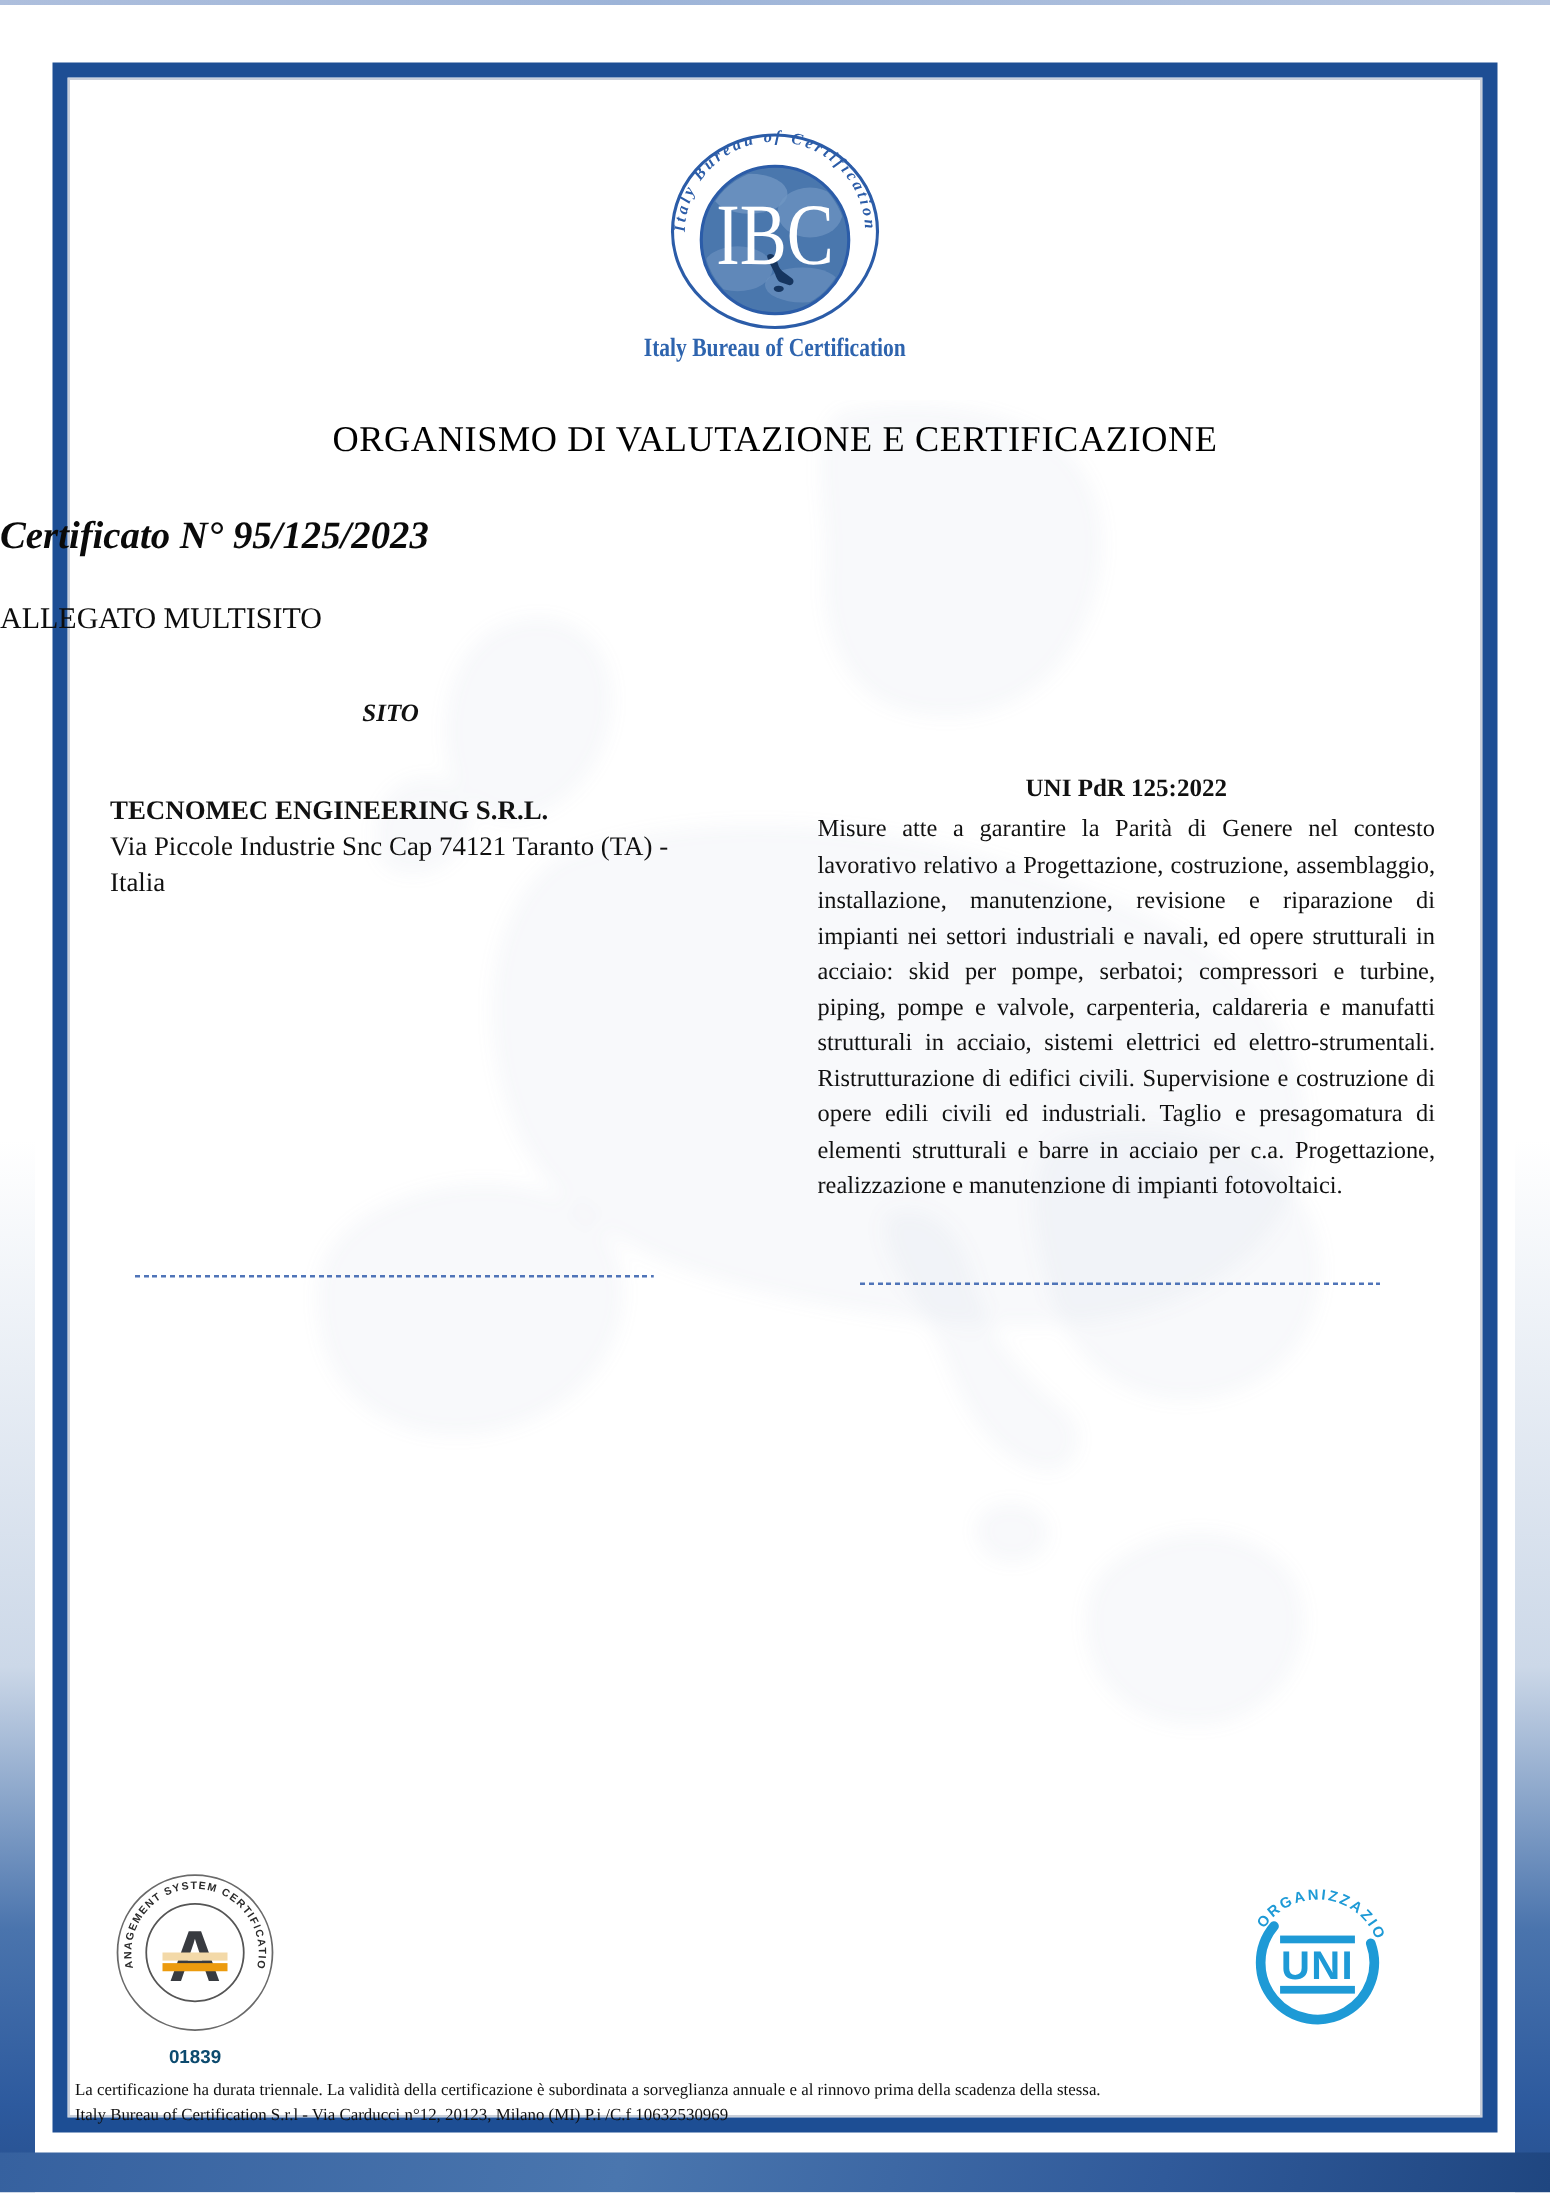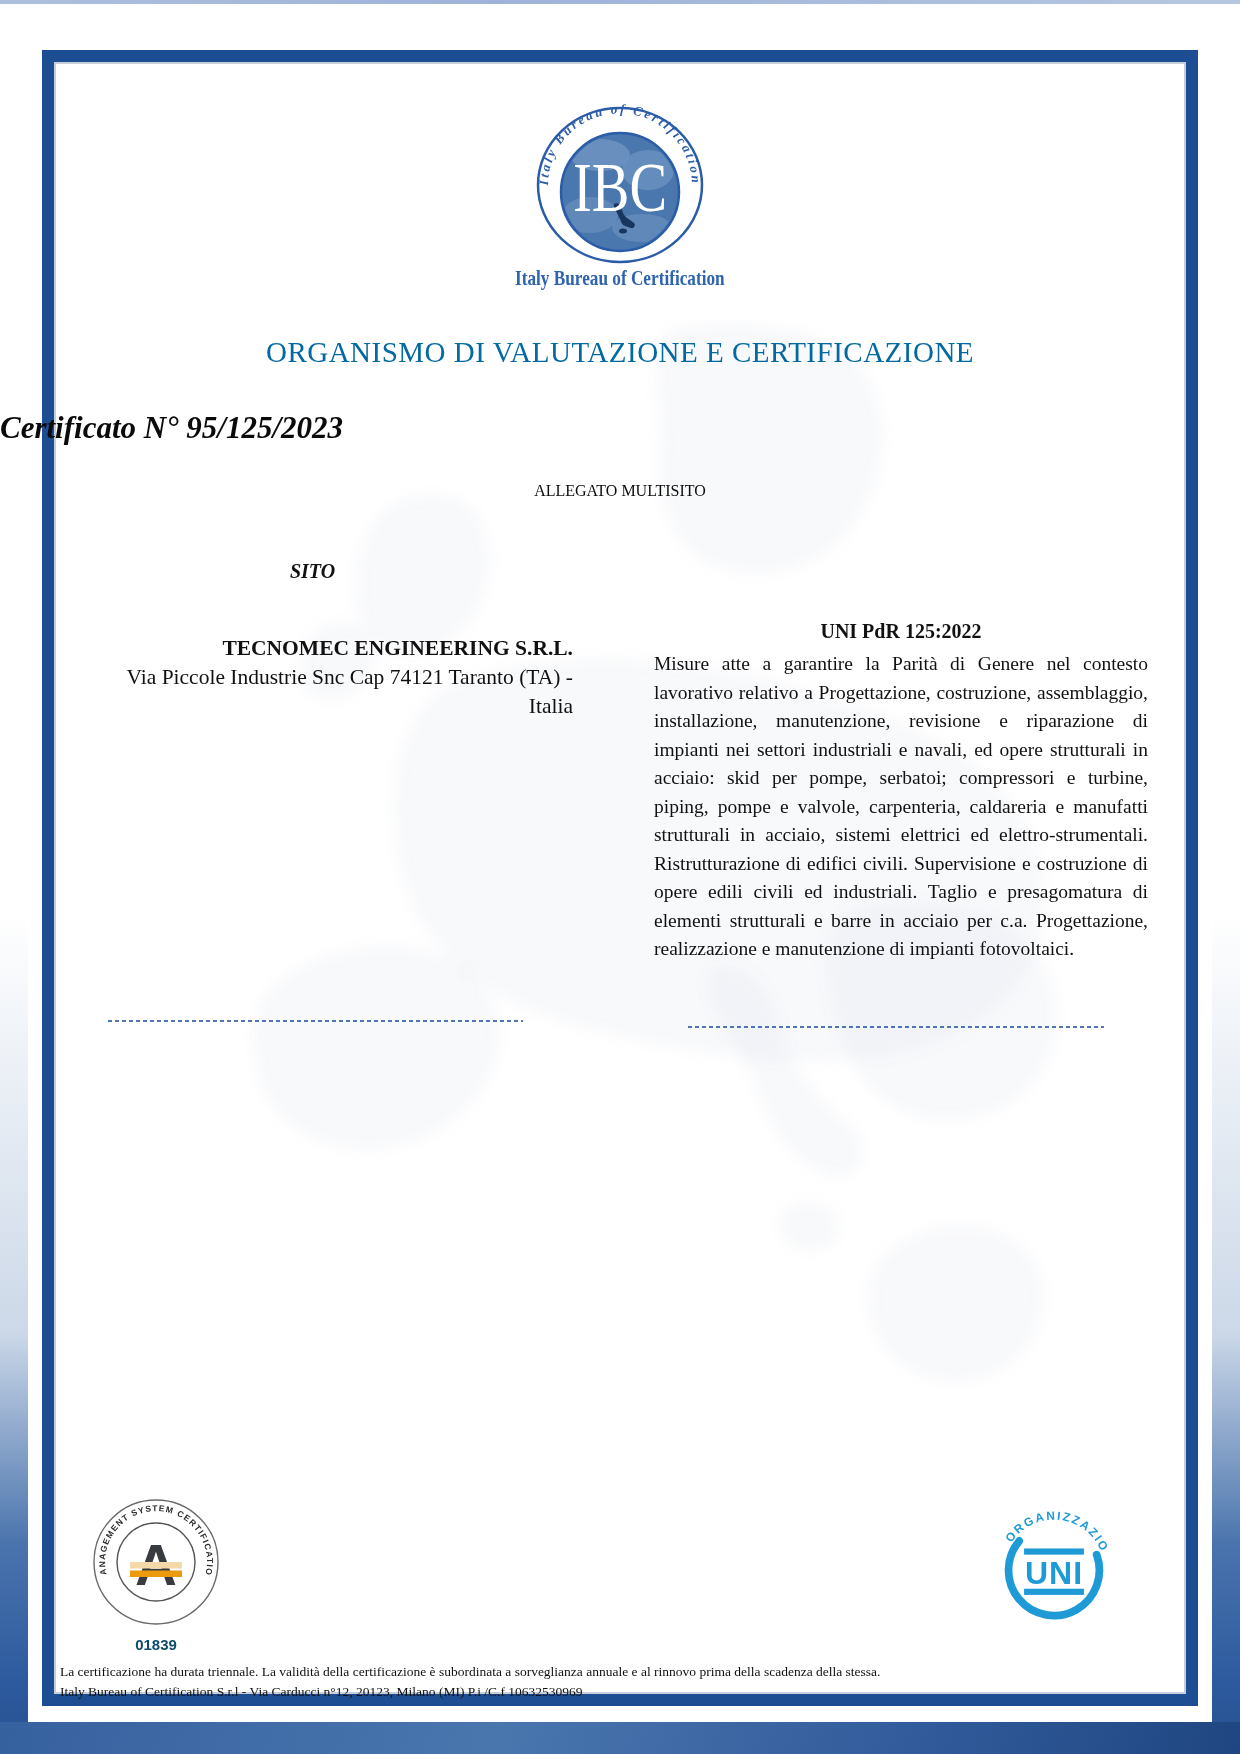--- a/index.html
+++ b/index.html
@@ -18,29 +18,29 @@
   .frame{position:absolute;left:42px;top:50px;width:1156px;height:1656px;box-sizing:border-box;
          border:12px solid #1d4e94;box-shadow:inset 0 0 0 2px #c9cfda;background:transparent;}
   
   .map-watermark{position:absolute;left:140px;top:320px;width:1020px;height:1130px;opacity:.6;pointer-events:none;}
   
   .ibc-logo{position:absolute;left:530px;top:100px;width:180px;height:170px;}
   .logo-caption{position:absolute;left:0;top:266px;width:100%;text-align:center;
                 color:#2e64ae;font-weight:700;font-size:21px;}
   .logo-caption span{display:inline-block;transform:scaleX(.82);transform-origin:center;}
   .title{position:absolute;left:0;top:336px;width:100%;text-align:center;
-         font-size:29px;letter-spacing:.5px;color:#0369a1;}
+         font-size:29px;letter-spacing:.5px;color:#000000;}
   .certno{position:absolute;left:0;top:410px;width:100%;text-align:left;
           font-size:31px;font-weight:700;font-style:italic;color:#0a0a0a;}
-  .subtitle{position:absolute;left:0;top:482px;width:100%;text-align:center;
-            font-size:16px;color:#0d0d0d;}
+  .subtitle{position:absolute;left:0;top:482px;width:100%;text-align:left;
+            font-size:24px;color:#0d0d0d;}
   .col-header{position:absolute;top:560px;font-size:20px;font-weight:700;font-style:italic;text-align:center;}
   .col-header.site{left:70px;width:485px;}
   .col-header.activity{left:654px;width:494px;}
-  .site-block{position:absolute;left:88px;top:634px;width:485px;text-align:right;font-size:21.5px;line-height:29px;}
+  .site-block{position:absolute;left:88px;top:634px;width:485px;text-align:left;font-size:21.5px;line-height:29px;}
   .site-company{font-weight:700;}
   .activity-block{position:absolute;left:654px;top:620px;width:494px;}
   .activity-standard{text-align:center;font-size:20px;font-weight:700;margin:0 0 7px 0;}
   .activity-desc{font-size:19.5px;line-height:28.5px;text-align:justify;margin:0;}
   .dashes{position:absolute;height:2px;
           background:repeating-linear-gradient(to right,#4f74b8 0 4px,rgba(0,0,0,0) 4px 7px);}
   .dashes.left{left:108px;top:1020px;width:415px;}
   .dashes.right{left:688px;top:1026px;width:416px;}
   
   .accredia-block{position:absolute;left:92px;top:1498px;width:128px;text-align:center;}

